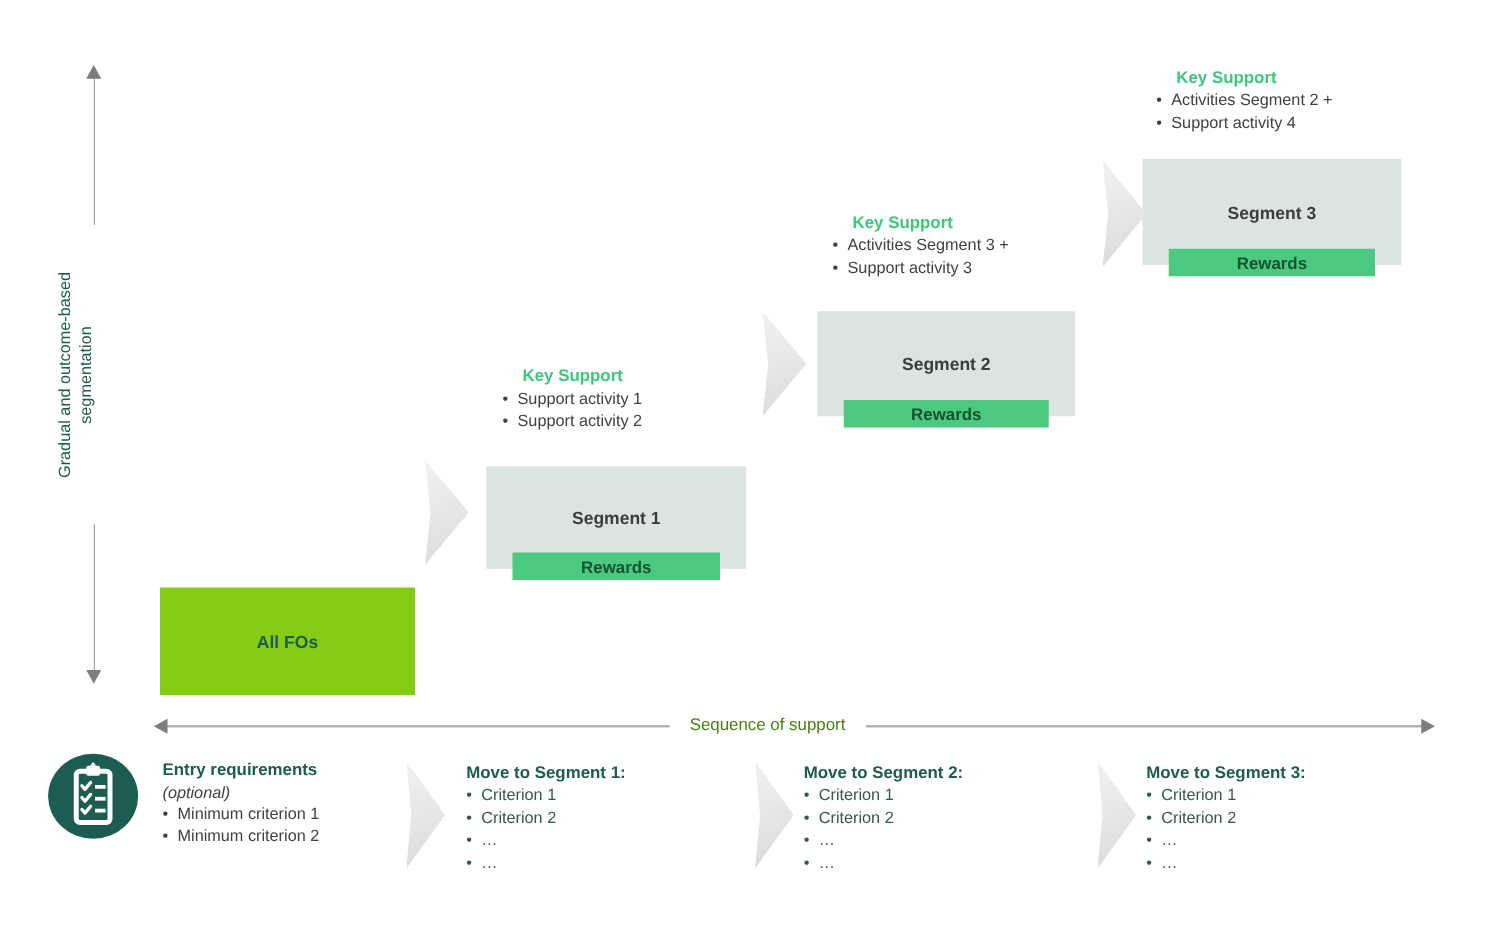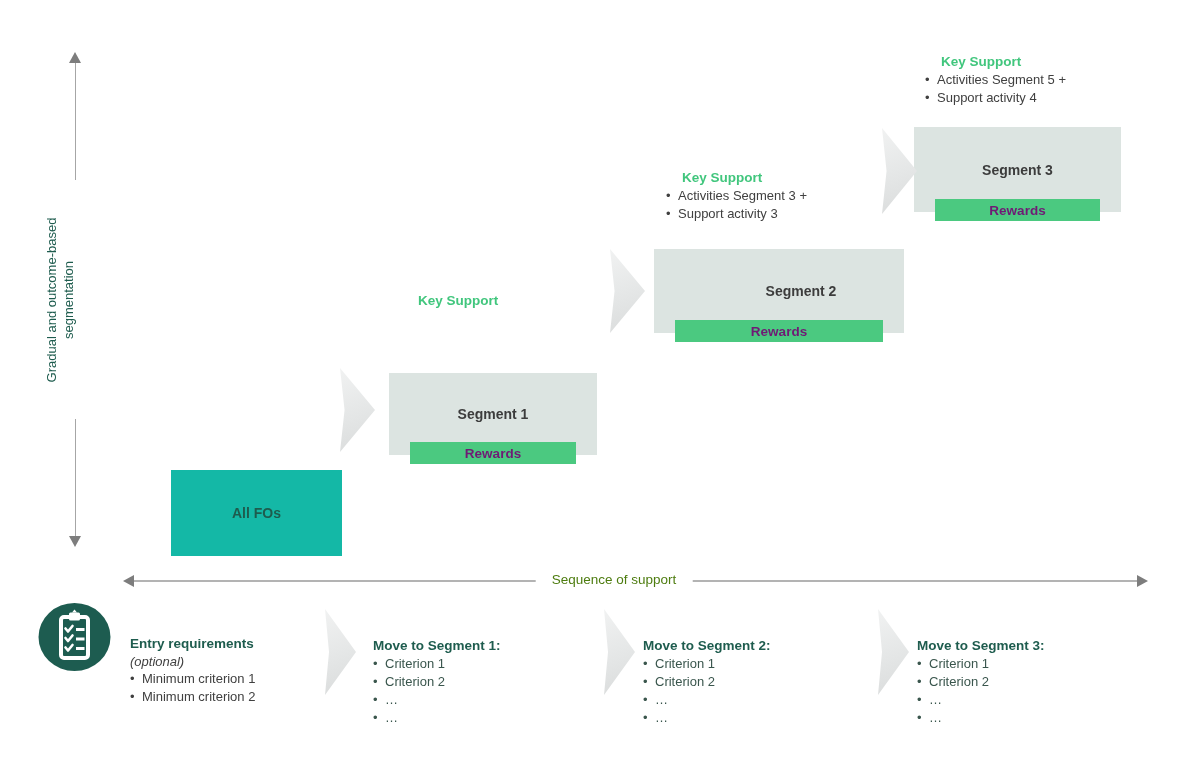--- a/index.html
+++ b/index.html
@@ -21,29 +21,29 @@
     transform:rotate(-90deg);text-align:center;
     color:#1e5c4e;font-size:13px;line-height:17px;
   }
   .h-line{position:absolute;left:133px;top:580px;width:1005px;height:1.5px;background:#b3b3b3;}
   .h-label{
     position:absolute;left:614px;top:572px;transform:translateX(-50%);
     background:#fff;padding:0 16px;color:#4d7c0f;font-size:13.5px;white-space:nowrap;z-index:2;
   }
   
   .box{position:absolute;background:#dce4e1;display:flex;align-items:center;justify-content:center;}
-  .box.allfos{left:128px;top:470px;width:171px;height:86px;background:#14b8a6;margin-left:43px;}
+  .box.allfos{left:128px;top:470px;width:204px;height:86px;background:#84cc16;}
   .box.seg1{left:389px;top:373px;width:208px;height:82px;}
-  .box.seg2{left:654px;top:249px;width:206px;height:84px;padding-left:44px;}
+  .box.seg2{left:654px;top:249px;width:206px;height:84px;}
   .box.seg3{left:914px;top:127px;width:207px;height:85px;}
   .box-label{font-size:14px;font-weight:bold;color:#3c3c3c;}
   .box-label.teal{color:#1e5c4e;}
   .rewards{
     position:absolute;left:21px;right:21px;bottom:-9px;height:22px;
-    background:#4bc980;color:#701a75;font-weight:bold;font-size:13.5px;
+    background:#4bc980;color:#14532d;font-weight:bold;font-size:13.5px;
     display:flex;align-items:center;justify-content:center;
   }
   
   .ks{position:absolute;}
   .ks.ks1{left:402px;top:292px;}
   .ks.ks2{left:666px;top:169px;}
   .ks.ks3{left:925px;top:53px;}
   .ks-title{color:#41c67d;font-weight:bold;font-size:13.5px;line-height:18px;padding-left:16px;}
   ul.blist{margin:0;padding:0;list-style:none;}
   ul.blist li{position:relative;padding-left:12px;font-size:13px;line-height:18px;color:#404040;}
@@ -54,21 +54,21 @@
     background:linear-gradient(160deg,#f1f2f2 0%,#e4e6e6 55%,#d9dbdb 100%);
     clip-path:polygon(0% 0%,100% 50%,0% 100%,13% 50%);
   }
   .chev.c1{left:340px;top:368px;width:35px;height:84px;}
   .chev.c2{left:610px;top:249px;width:35px;height:84px;}
   .chev.c3{left:882px;top:128px;width:35px;height:86px;}
   .chev.b1{left:325px;top:609px;width:31px;height:86px;}
   .chev.b2{left:604px;top:609px;width:31px;height:86px;}
   .chev.b3{left:878px;top:609px;width:31px;height:86px;}
   
-  .crit{position:absolute;margin-top:28px;}
+  .crit{position:absolute;}
   .crit.col0{left:130px;top:607px;}
   .crit.col1{left:373px;top:609px;}
   .crit.col2{left:643px;top:609px;}
   .crit.col3{left:917px;top:609px;}
   .crit-title{color:#1e5c4e;font-weight:bold;font-size:13.5px;line-height:18px;}
   .crit-sub{color:#404040;font-style:italic;font-size:13px;line-height:17px;}
   .crit ul.blist li{color:#3a564d;}
   .crit.col0 ul.blist li{color:#404040;}
   .entry-icon{position:absolute;left:38px;top:602px;width:73px;height:70px;}
 </style>
@@ -102,34 +102,38 @@
     <div class="rewards">Rewards</div>
   </div>
 
   <div class="box seg3">
     <span class="box-label">Segment 3</span>
     <div class="rewards">Rewards</div>
   </div>
 
   <div class="ks ks1">
     <div class="ks-title">Key Support</div>
+    <ul class="blist">
+      <li>Support activity 1</li>
+      <li>Support activity 2</li>
+    </ul>
   </div>
 
   <div class="ks ks2">
     <div class="ks-title">Key Support</div>
     <ul class="blist">
       <li>Activities Segment 3 +</li>
       <li>Support activity 3</li>
     </ul>
   </div>
 
   <div class="ks ks3">
     <div class="ks-title">Key Support</div>
     <ul class="blist">
-      <li>Activities Segment 5 +</li>
+      <li>Activities Segment 2 +</li>
       <li>Support activity 4</li>
     </ul>
   </div>
 
   <div class="chev c1"></div>
   <div class="chev c2"></div>
   <div class="chev c3"></div>
 
   <div class="chev b1"></div>
   <div class="chev b2"></div>

